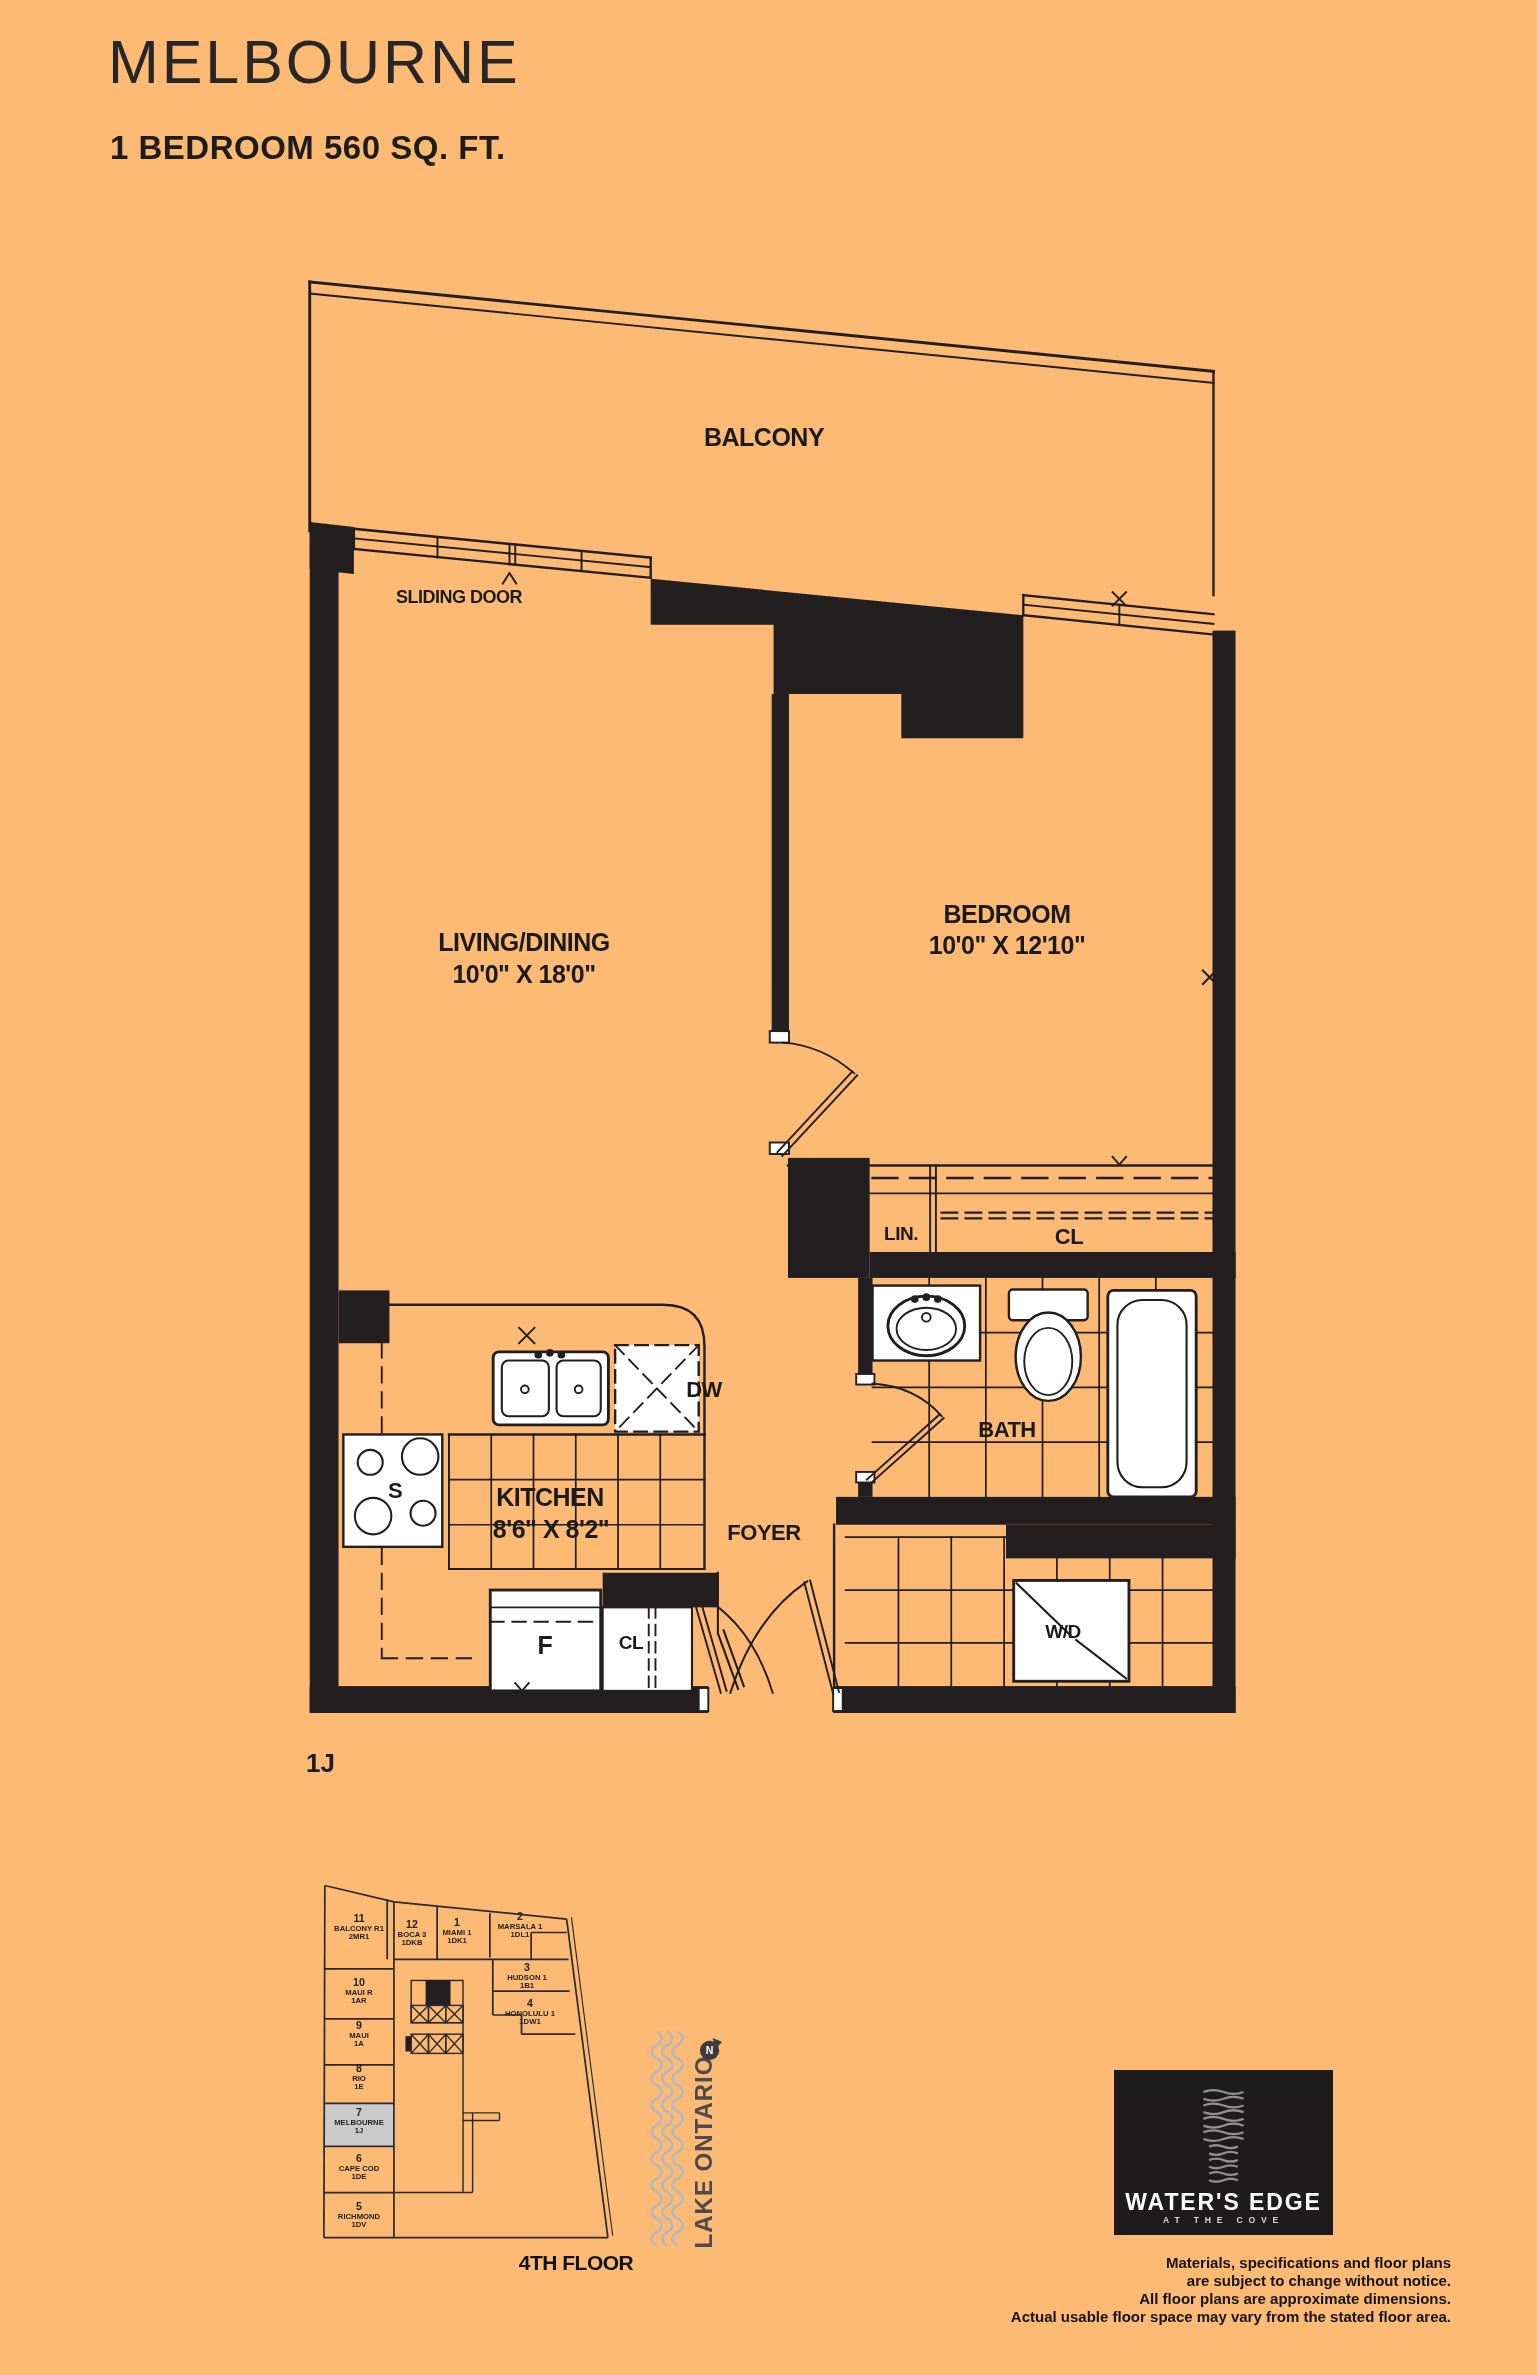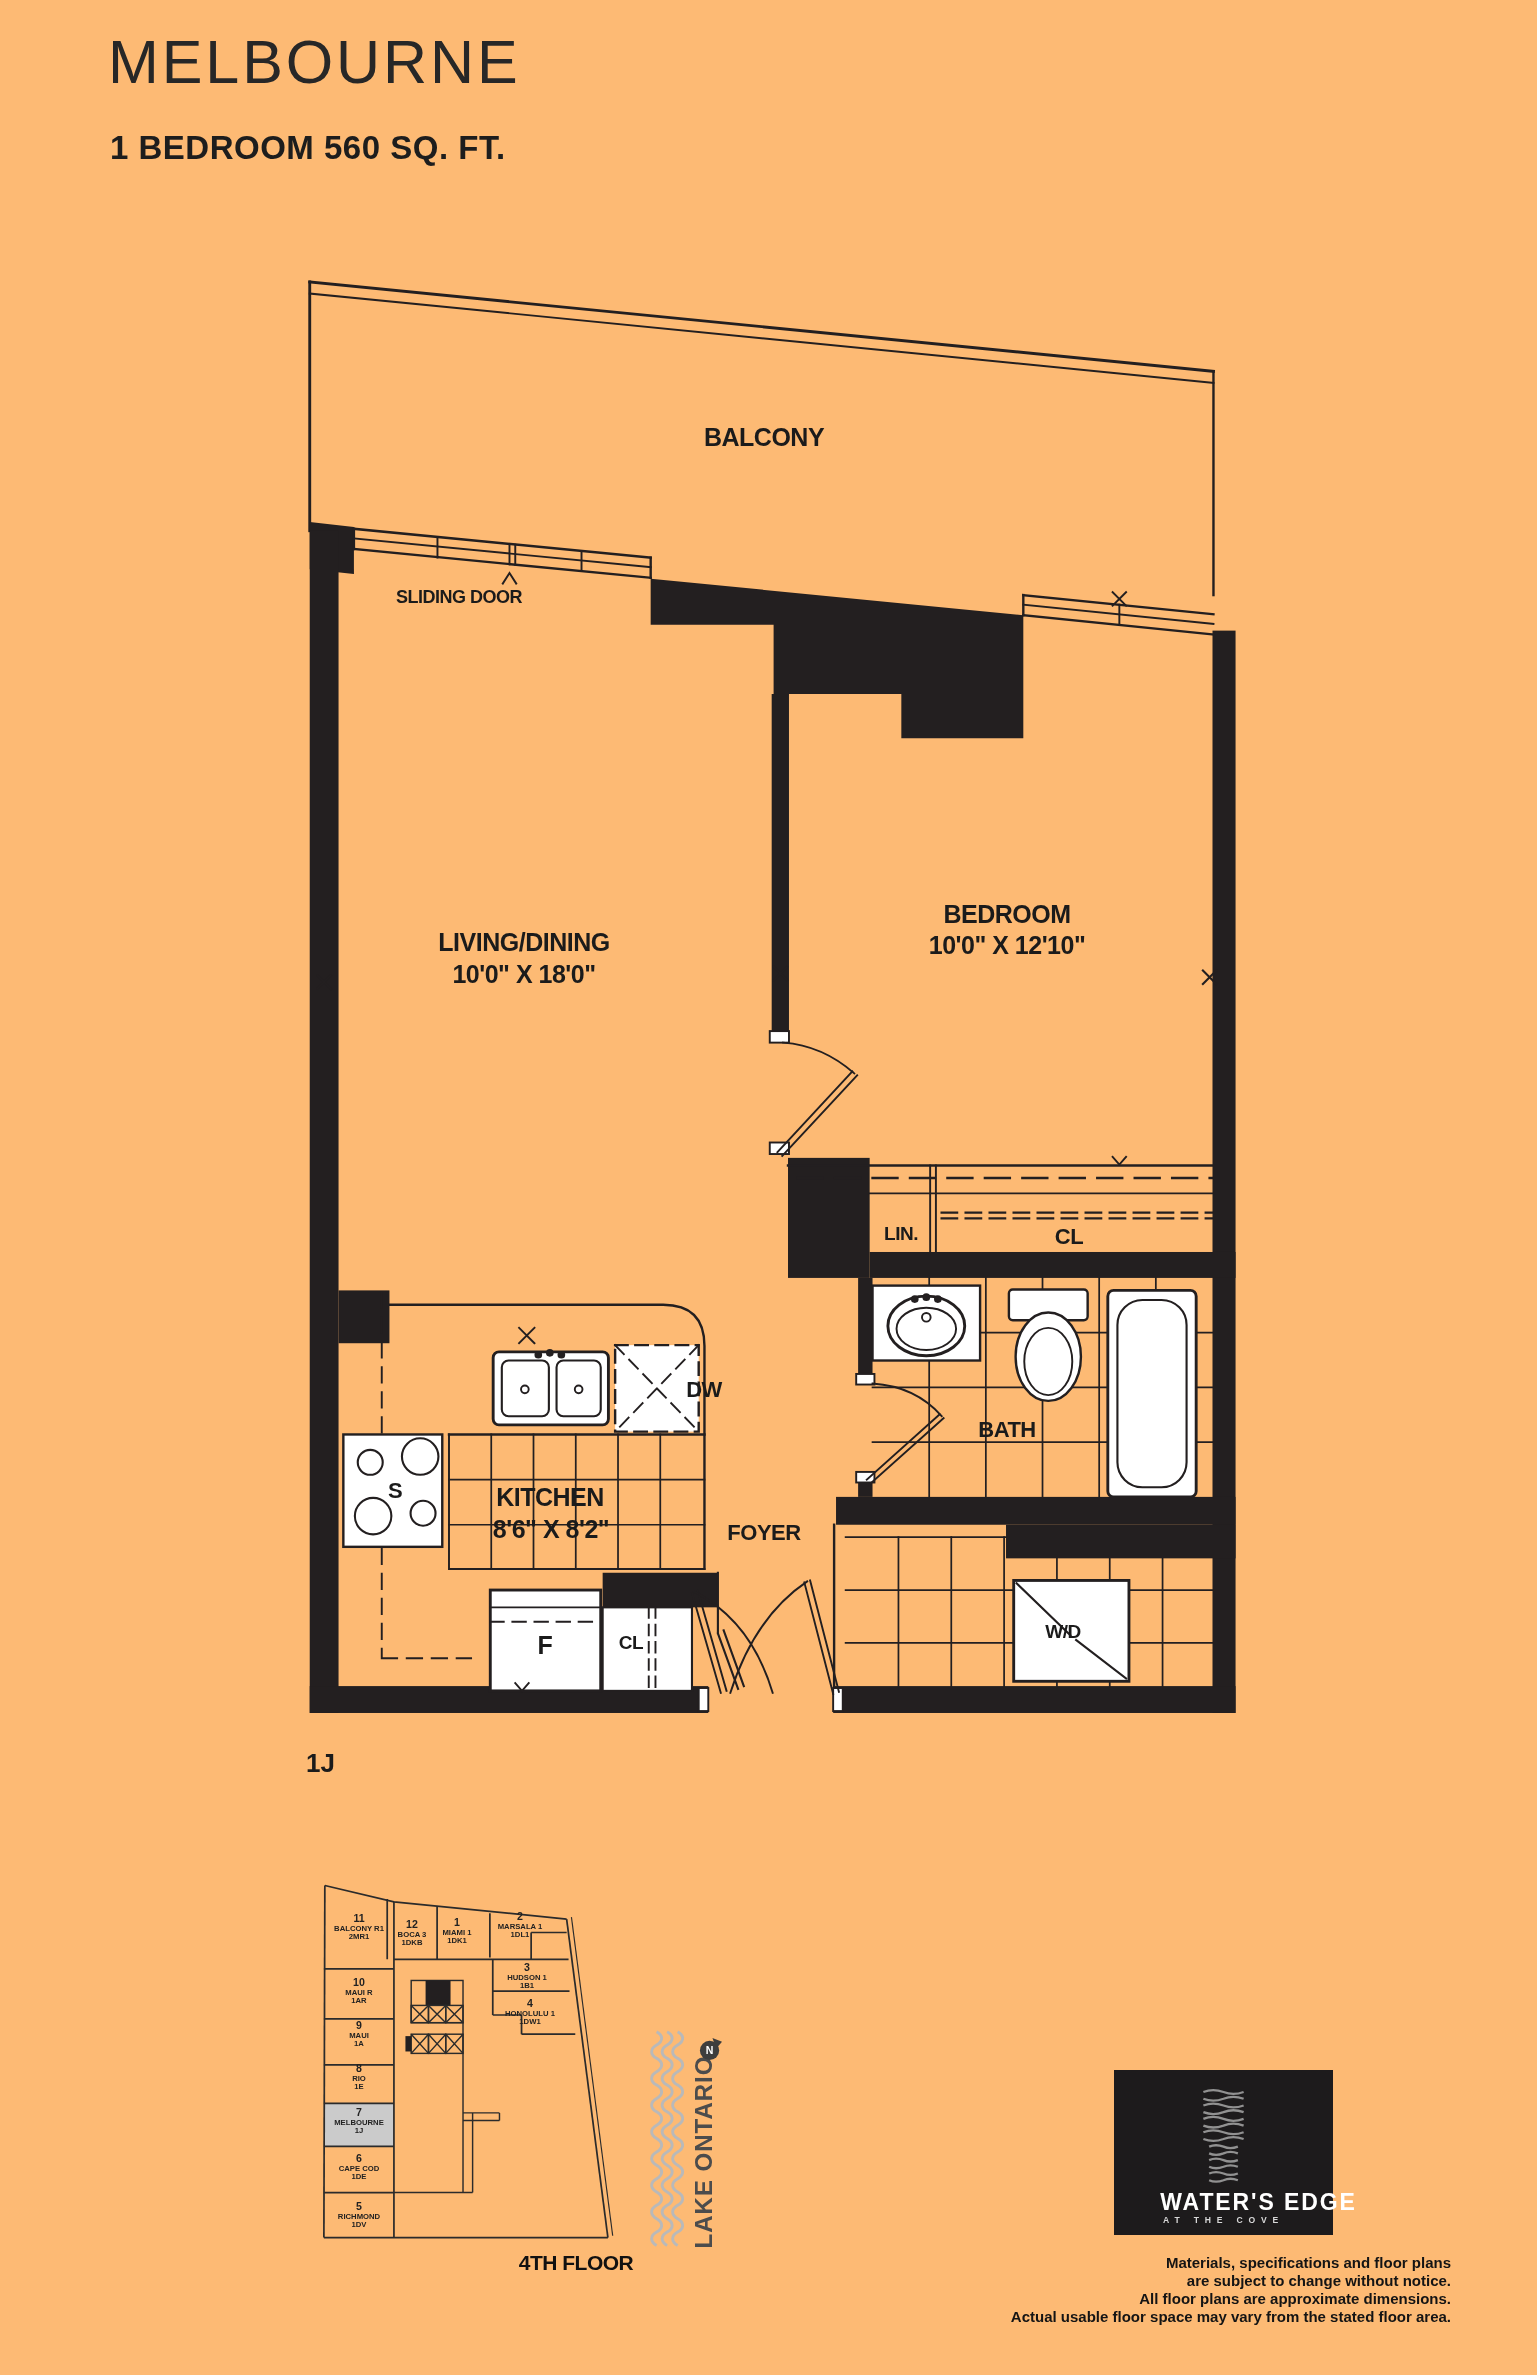--- a/index.html
+++ b/index.html
@@ -13,21 +13,21 @@
   #unitcode{left:306px;top:1748px;font-size:26px;font-weight:800;color:#1b1b1b;}
   .kp-lbl{position:absolute;transform:translate(-50%,-50%);text-align:center;color:#222;width:69px;}
   .kp-num{display:block;font-size:10.6px;font-weight:700;line-height:11.5px;}
   .kp-name{display:block;font-size:7.7px;font-weight:700;line-height:8.6px;}
   .kp-code{display:block;font-size:7.7px;font-weight:700;line-height:8.6px;}
   #floorlabel{left:576px;top:2263px;font-size:21px;font-weight:800;color:#111;}
   #lakelabel{left:704px;top:2152px;font-size:24px;font-weight:600;letter-spacing:1px;color:#4c4c4c;
              transform:translate(-50%,-50%) rotate(-90deg);white-space:nowrap;}
   #logo{left:1114px;top:2070px;width:219px;height:165px;background:#1d1b1c;}
   #logoname{position:absolute;left:0;top:119px;width:219px;text-align:center;color:#ffffff;
-            font-size:23px;font-weight:800;letter-spacing:1.9px;padding-left:35px;}
+            font-size:23px;font-weight:800;letter-spacing:1.9px;}
   #logotag{position:absolute;left:0;top:145px;width:219px;text-align:center;color:#d8d8d8;
            font-size:8.6px;font-weight:700;letter-spacing:5.8px;}
   #disclaimer{left:999px;top:2254px;width:452px;text-align:right;color:#141414;}
   #disclaimer div{font-size:15px;font-weight:600;line-height:18px;white-space:nowrap;}
 </style>
 </head>
 <body>
 
 <div id="page">
 

